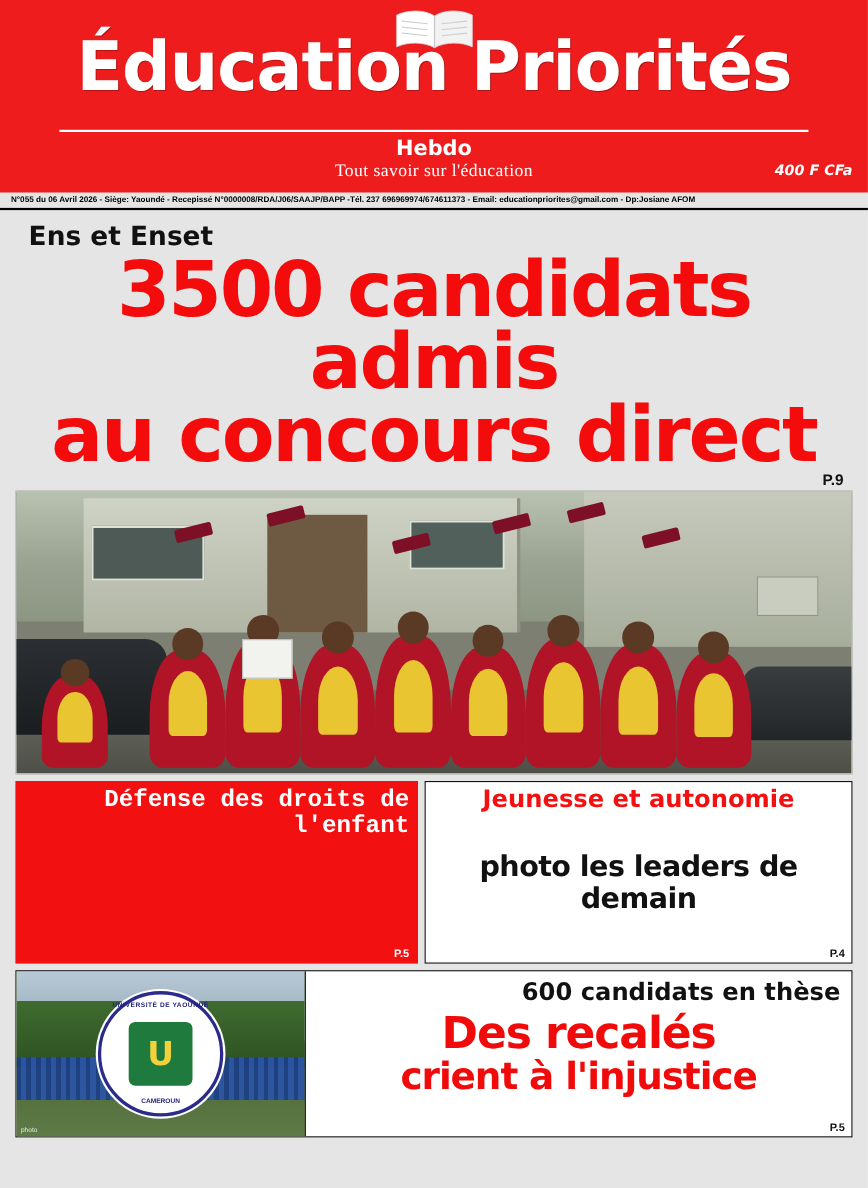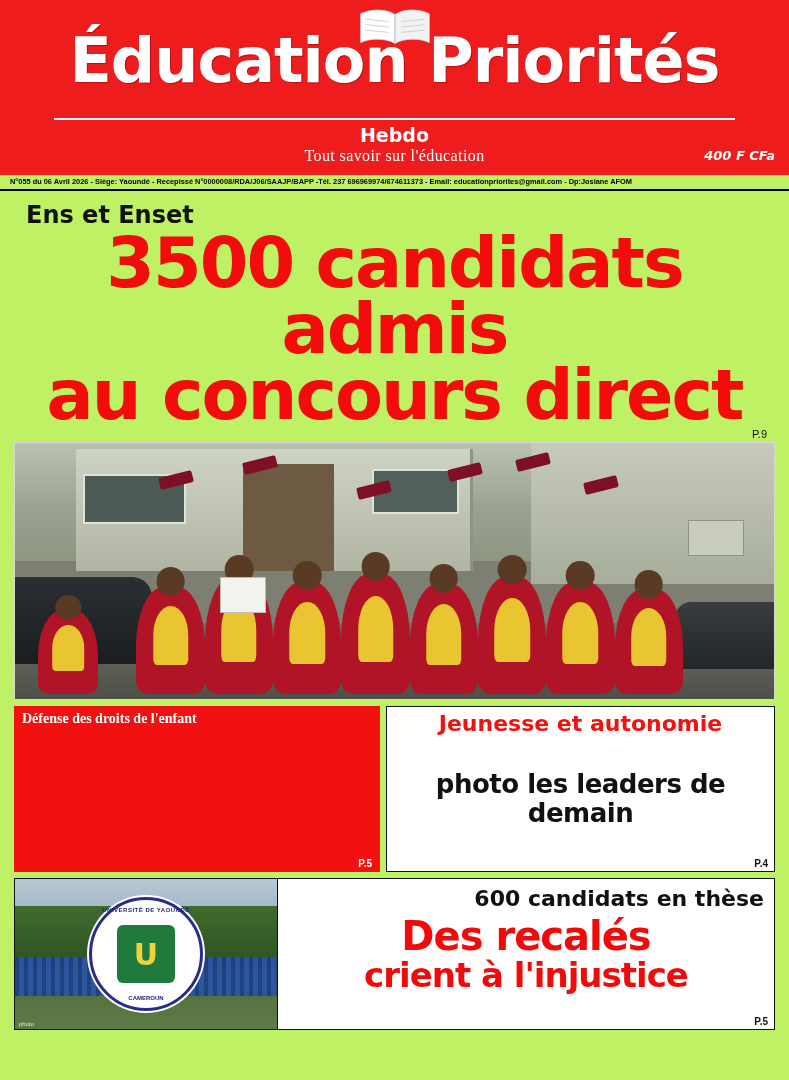--- a/index.html
+++ b/index.html
@@ -11,21 +11,21 @@
     width: 789px;
     height: 1080px;
     font-family: "Liberation Sans", sans-serif;
     overflow: hidden;
     position: relative;
   }
   .page {
     width: 789px;
     height: 1080px;
     position: relative;
-    background: #bef264;
+    background: #e5e5e5;
     box-sizing: border-box;
     padding: 0 14px;
   }
 
   
   .masthead {
     position: relative;
     background: #ee1c1c;
     height: 175px;
     margin: 0 -14px;
@@ -132,22 +132,22 @@
     font-size: 70px;
     line-height: 0.94;
     letter-spacing: -2px;
     text-align: center;
     padding: 0 4px;
   }
   .lead-headline .l2 { display: block; }
   .lead-pageref {
     text-align: right;
     font-family: "Liberation Sans", sans-serif;
-    font-weight: normal;
-    font-size: 11px;
+    font-weight: bold;
+    font-size: 14px;
     color: #111111;
     margin-top: 0px;
     padding-right: 8px;
   }
 
   
   .lead-photo {
     position: relative;
     height: 258px;
     margin-top: 2px;
@@ -247,25 +247,25 @@
   }
   .box-left {
     width: 366px;
     background: #f31010;
     position: relative;
     padding: 6px 8px 0 8px;
     box-sizing: border-box;
   }
   .box-left .sub {
     color: #ffffff;
-    font-family: Liberation Serif, serif;
-    font-weight: bold;
-    font-size: 14px;
+    font-family: Liberation Mono, monospace;
+    font-weight: bold;
+    font-size: 22px;
     line-height: 1.05;
-    text-align: left;
+    text-align: right;
   }
   .box-left .head {
     color: #ffffff;
     font-family: "DejaVu Sans", sans-serif;
     font-weight: bold;
     font-size: 32px;
     line-height: 1.08;
     text-align: center;
     margin-top: 5px;
     letter-spacing: -0.5px;

